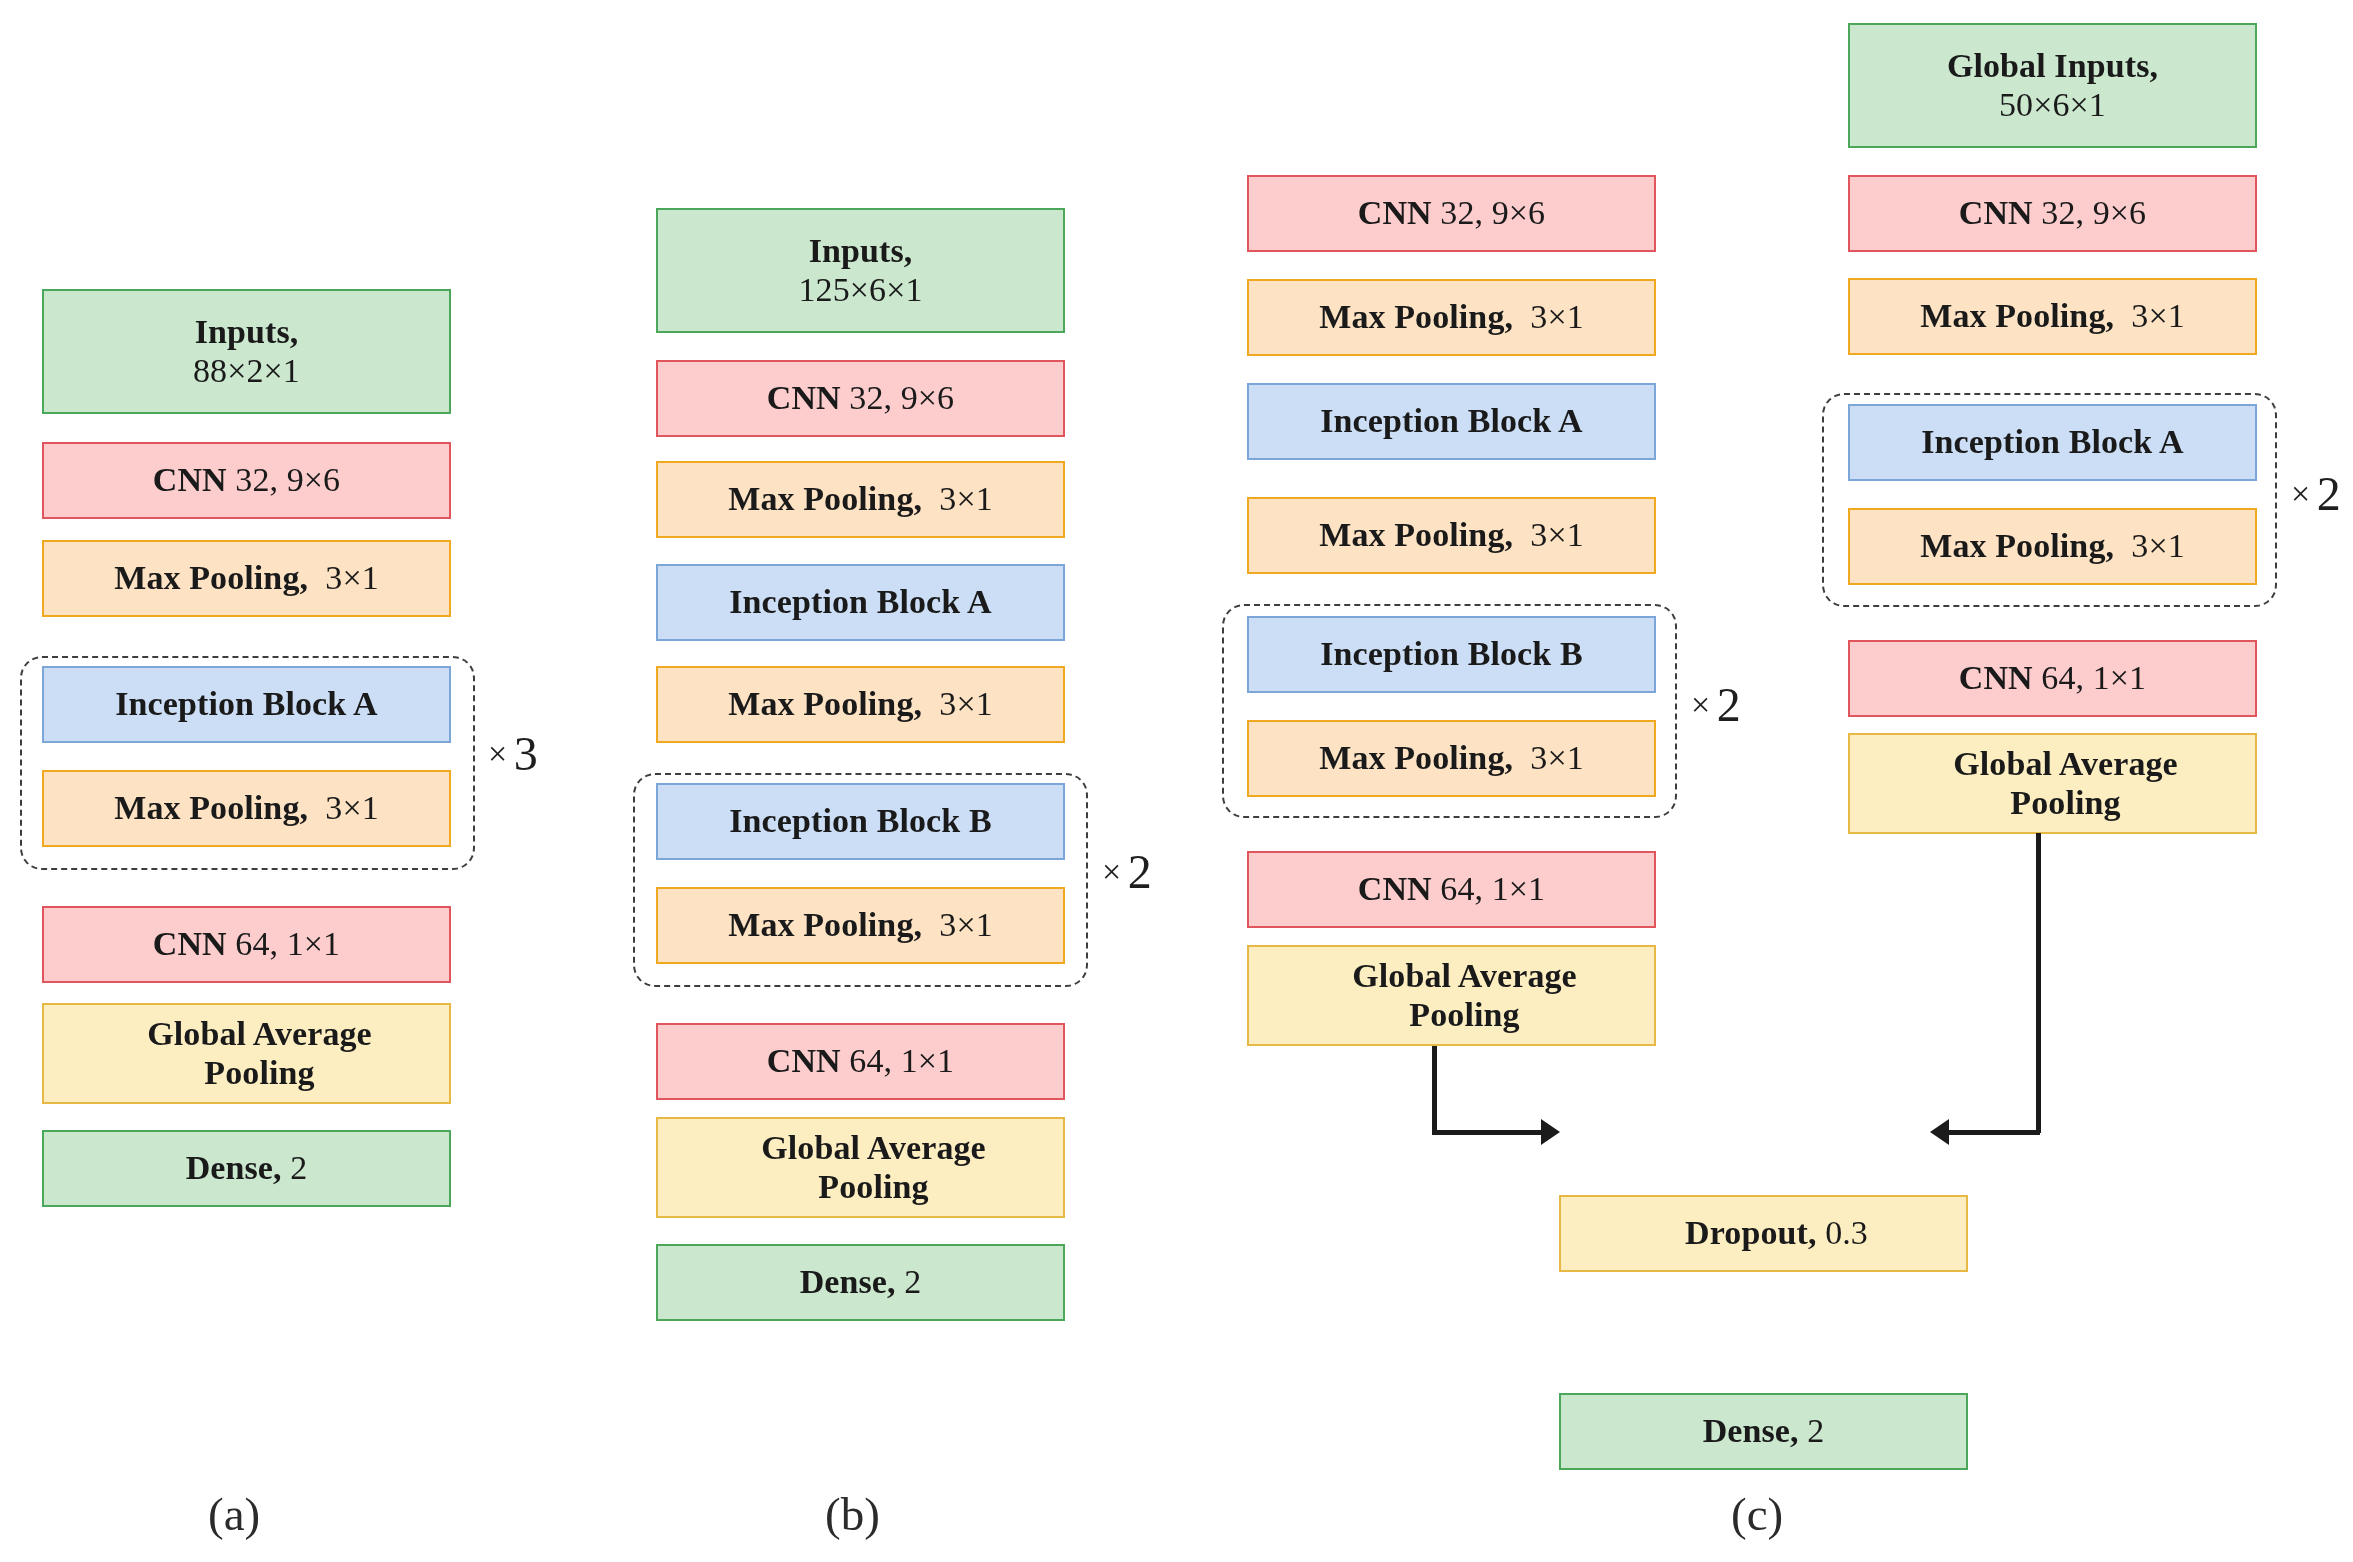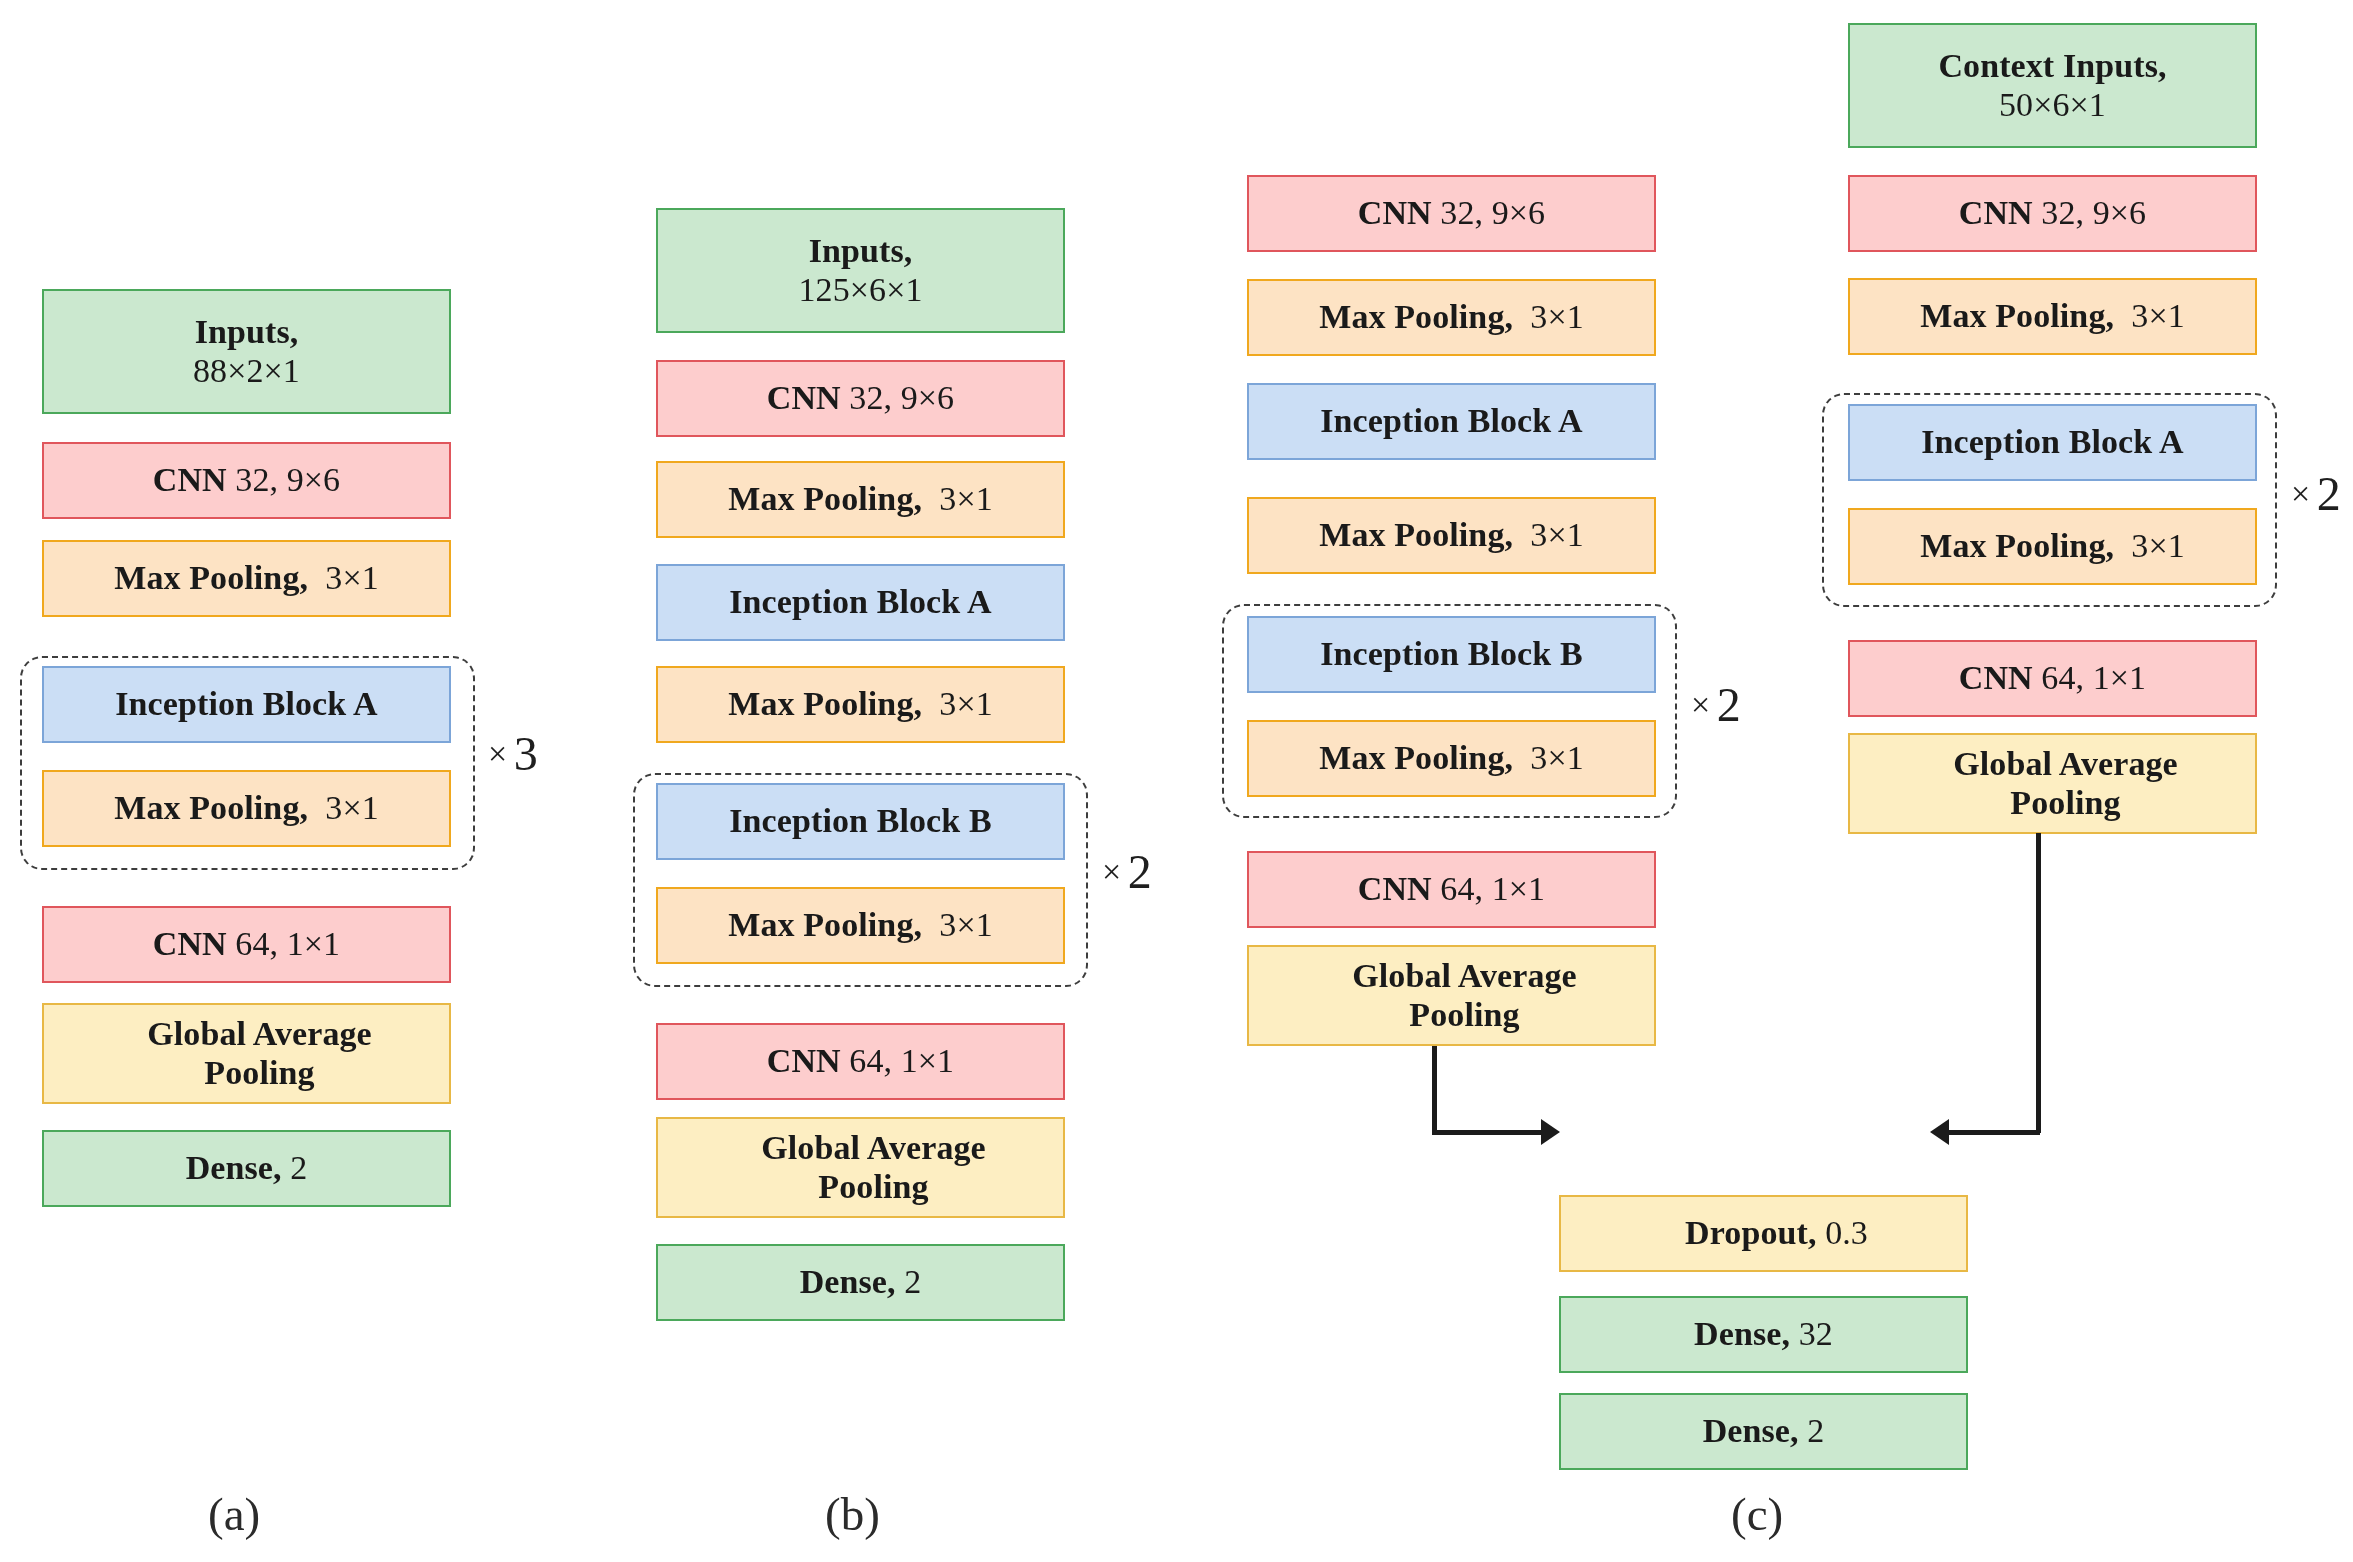--- a/index.html
+++ b/index.html
@@ -190,21 +190,21 @@
   </div>
   <div class="box c-yellow" style="left:1247px;top:945px;width:409px;height:101px;">
     <span>
       <span class="ttl">Global Average</span><br>
       <span class="ttl">Pooling</span>
     </span>
   </div>
 
   <div class="box c-green" style="left:1848px;top:23px;width:409px;height:125px;">
     <span>
-      <span class="ttl">Context Inputs,</span><br>
+      <span class="ttl">Global Inputs,</span><br>
       <span class="arg">50×6×1</span>
     </span>
   </div>
   <div class="box c-red" style="left:1848px;top:175px;width:409px;height:77px;">
     <span><span class="ttl">CNN</span>&nbsp;<span class="arg">32, 9×6</span></span>
   </div>
   <div class="box c-orange" style="left:1848px;top:278px;width:409px;height:77px;">
     <span><span class="ttl">Max Pooling,</span>&nbsp;&nbsp;<span class="arg">3×1</span></span>
   </div>
 
@@ -233,23 +233,20 @@
   <div class="wire wire-h" style="left:1432px;top:1130px;width:110px;height:4.5px;"></div>
   <div class="arrow-head arrow-right" style="left:1541px;top:1119px;"></div>
 
   <div class="wire wire-v" style="left:2036px;top:833px;width:4.5px;height:300px;"></div>
   <div class="wire wire-h" style="left:1948px;top:1130px;width:92px;height:4.5px;"></div>
   <div class="arrow-head arrow-left" style="left:1930px;top:1119px;"></div>
 
   <div class="box c-yellow" style="left:1559px;top:1195px;width:409px;height:77px;">
     <span><span class="ttl">Dropout,</span>&nbsp;<span class="arg">0.3</span></span>
   </div>
-  <div class="box c-green" style="left:1559px;top:1296px;width:409px;height:77px;">
-    <span><span class="ttl">Dense,</span>&nbsp;<span class="arg">32</span></span>
-  </div>
   <div class="box c-green" style="left:1559px;top:1393px;width:409px;height:77px;">
     <span><span class="ttl">Dense,</span>&nbsp;<span class="arg">2</span></span>
   </div>
 
   <div class="caption" style="left:1731px;top:1487px;">(c)</div>
 
 </div>
 
 
 </body></html>

